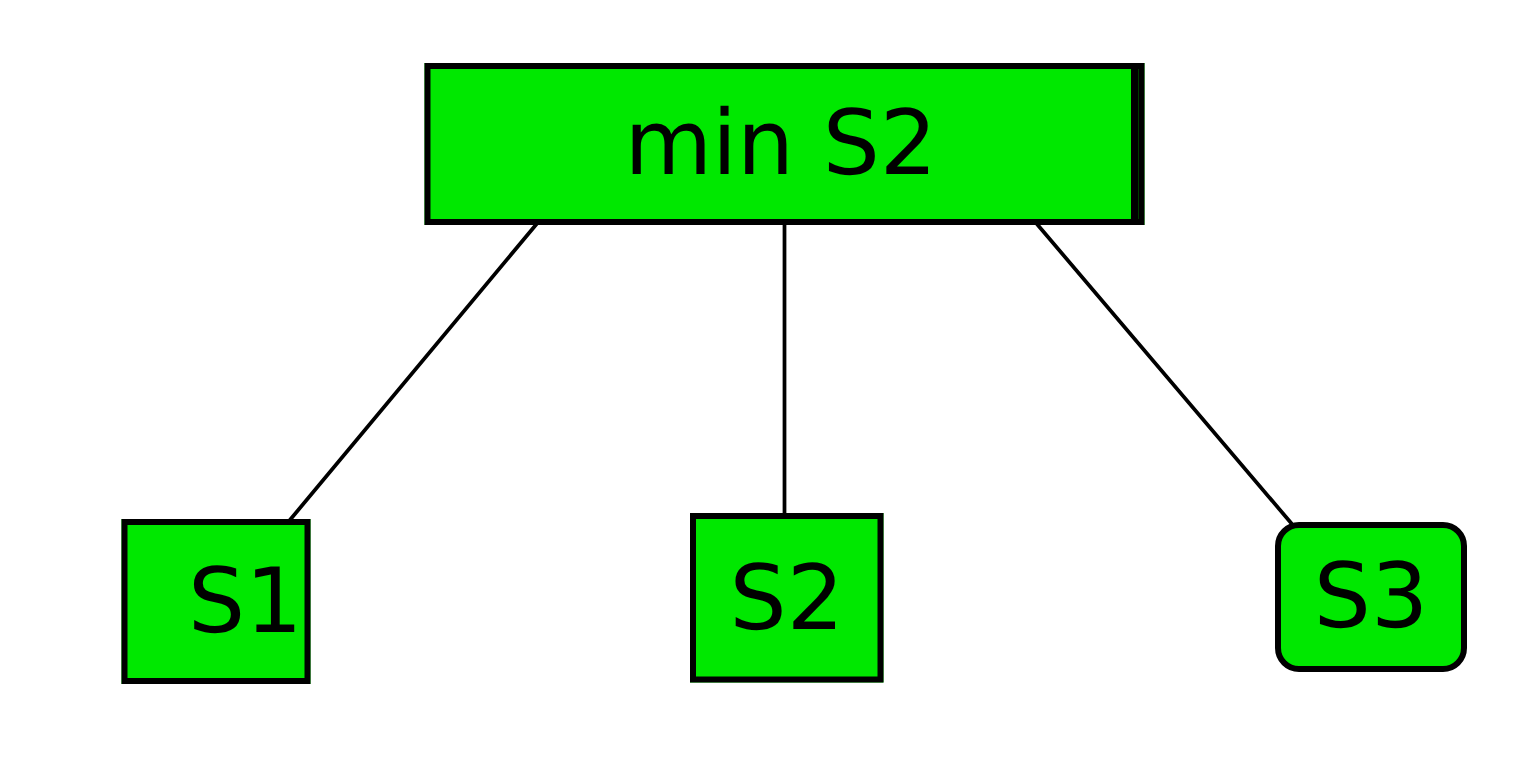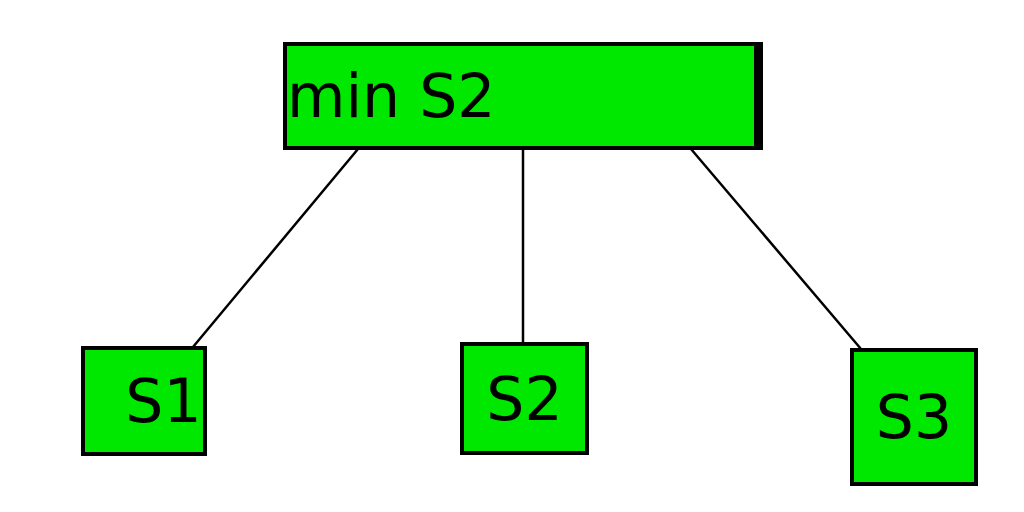--- a/index.html
+++ b/index.html
@@ -40,20 +40,21 @@
     height: 108px;
     box-sizing: border-box;
     border: 4px solid var(--node-border, #000000);
     background: var(--node-fill, #00e800);
     display: flex;
   }
   .cell {
     flex: 1;
     display: flex;
     align-items: center;
+    justify-content: center;
   }
   .divider {
     width: 5px;
     background: var(--node-border, #000000);
   }
   .node-label {
     font-size: 60px;
     line-height: 1;
     color: var(--text, #000000);
     white-space: nowrap;
@@ -62,21 +63,21 @@
     position: absolute;
     box-sizing: border-box;
     border: 4px solid var(--node-border, #000000);
     background: var(--node-fill, #00e800);
     display: flex;
     align-items: center;
     justify-content: center;
   }
   .leaf-s1 { left: 81px;  top: 346px; width: 126px; height: 110px; padding-left: 39px; }
   .leaf-s2 { left: 460px; top: 342px; width: 129px; height: 113px; }
-  .leaf-s3 { left: 850px; top: 348px; width: 128px; height: 138px; }
+  .leaf-s3 { left: 850px; top: 348px; width: 128px; height: 100px; border-radius: 16px; }
 </style>
 </head>
 <body>
 
 <div class="stage">
 
   <svg class="edges" viewBox="0 0 1024 512" aria-hidden="true">
     <line x1="358" y1="149" x2="193" y2="347"></line>
     <line x1="523" y1="150" x2="523" y2="343"></line>
     <line x1="691" y1="149" x2="861" y2="349"></line>

